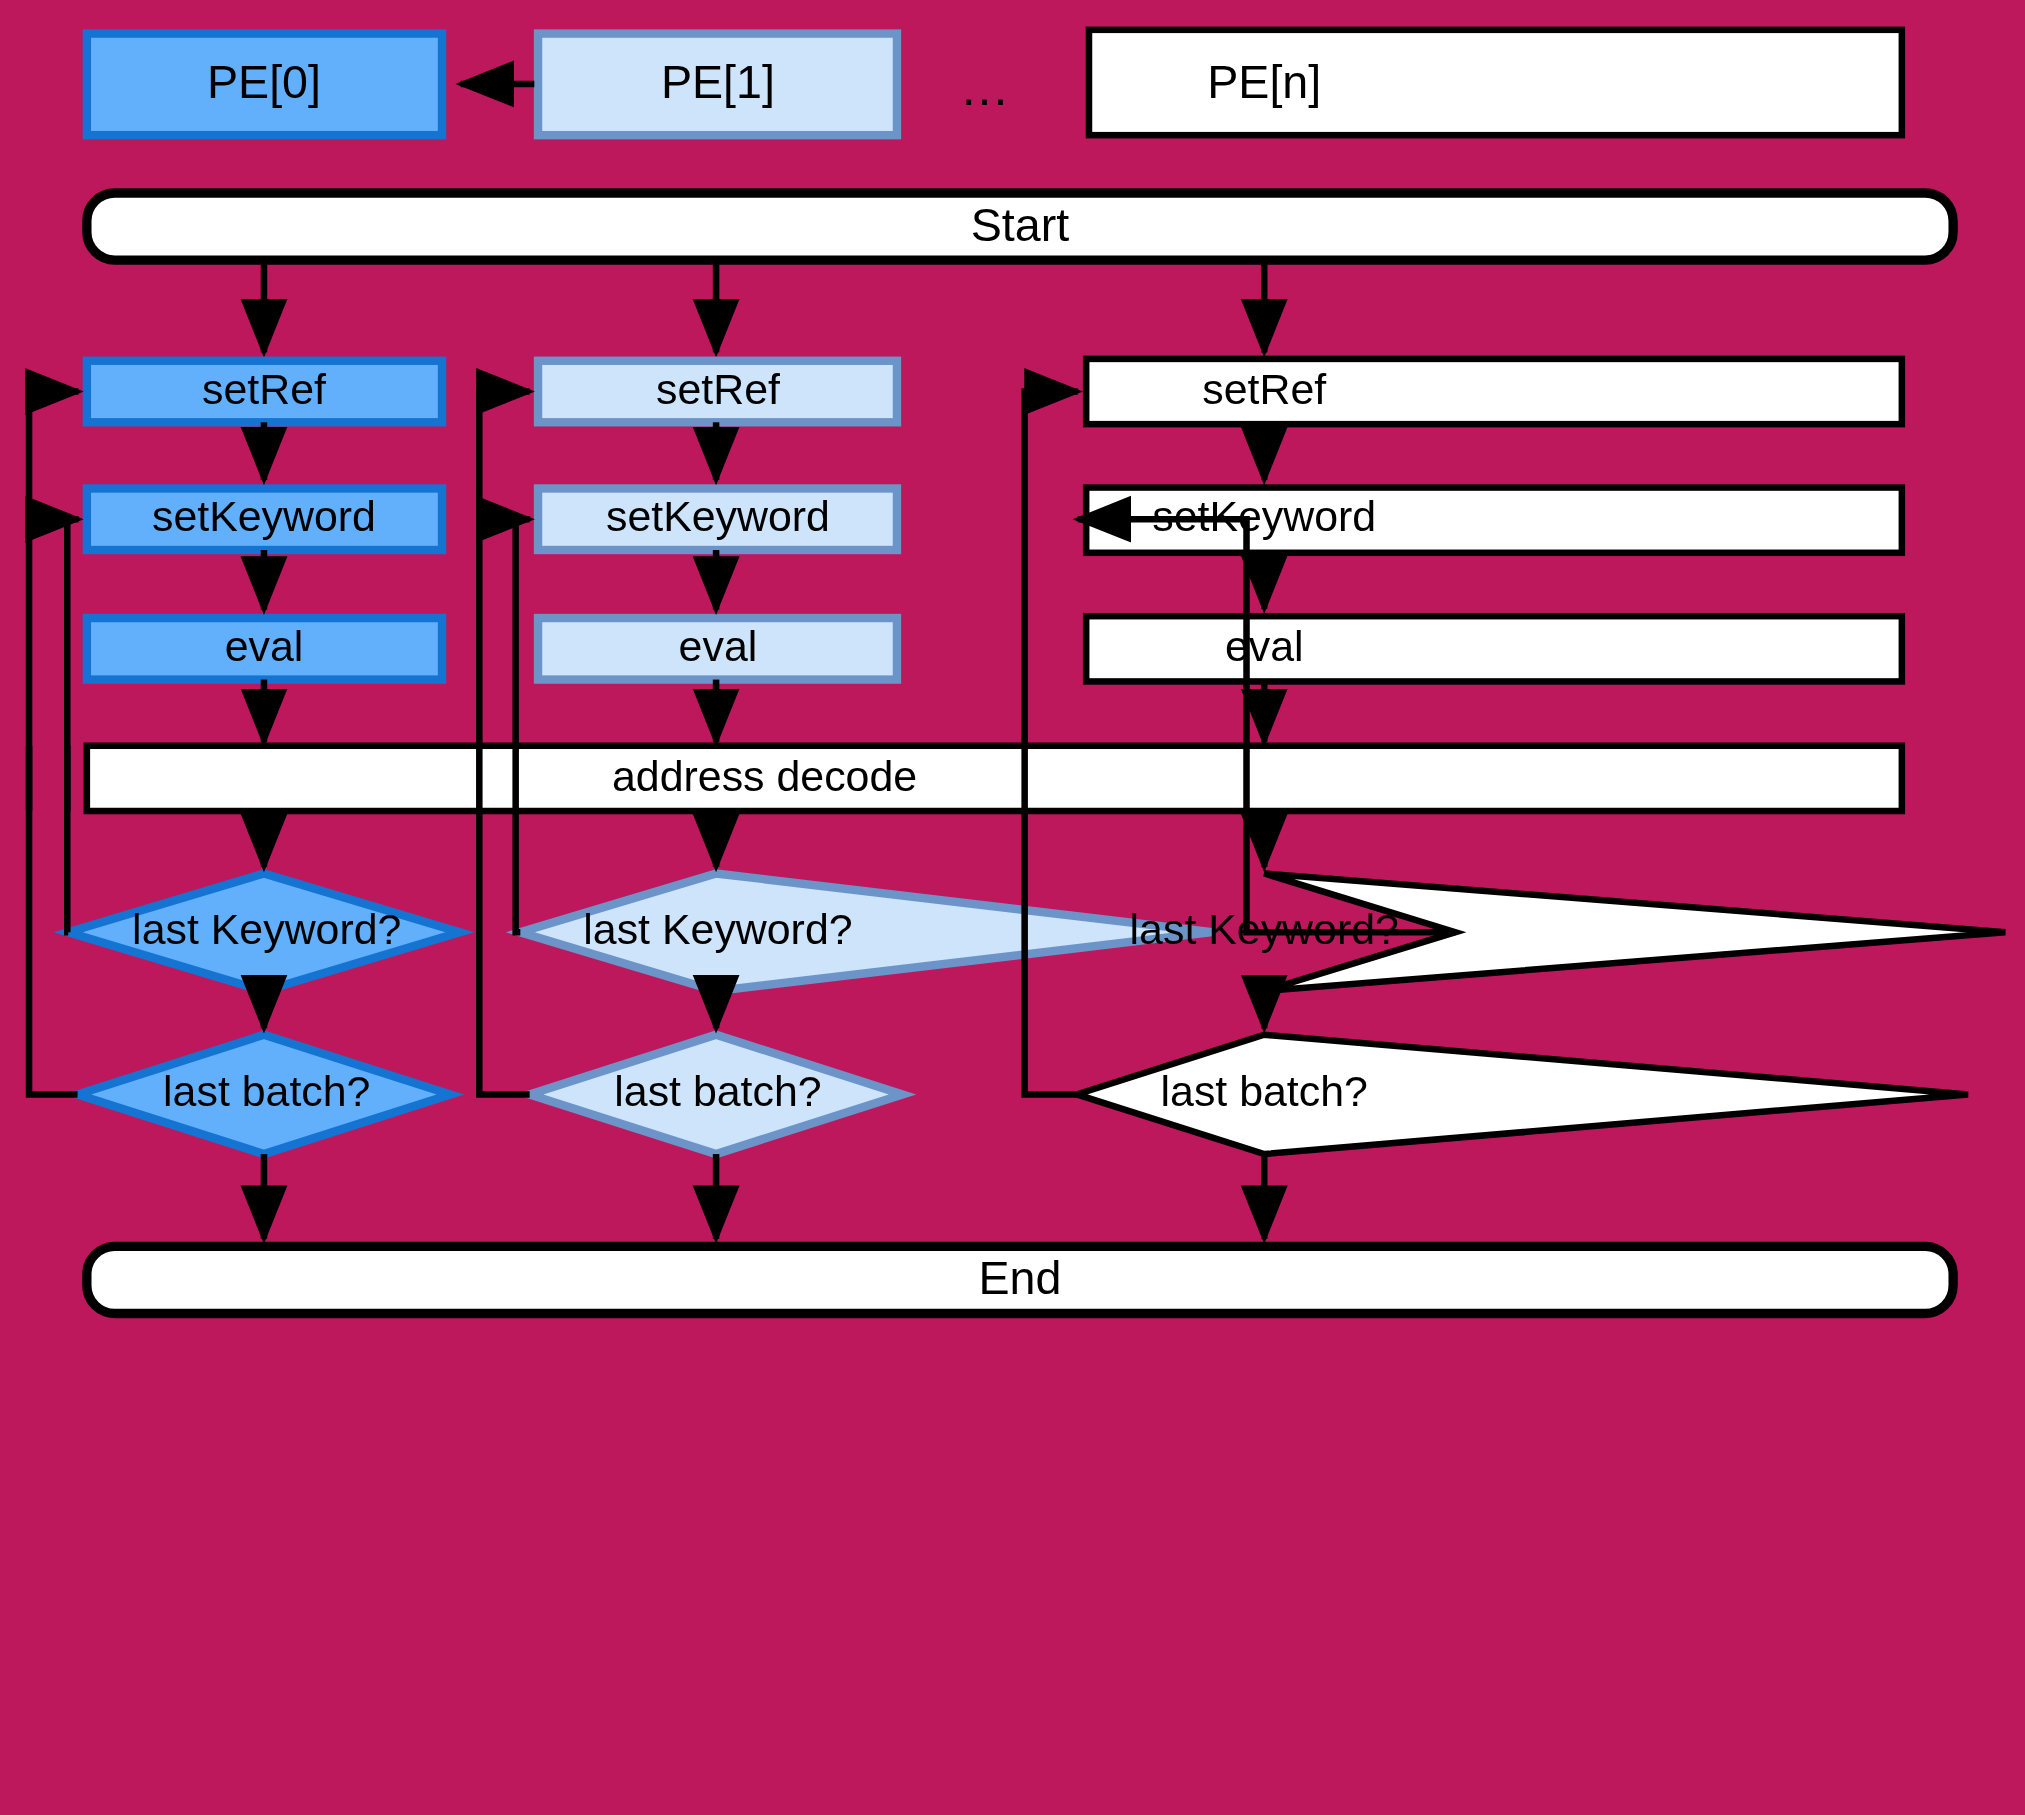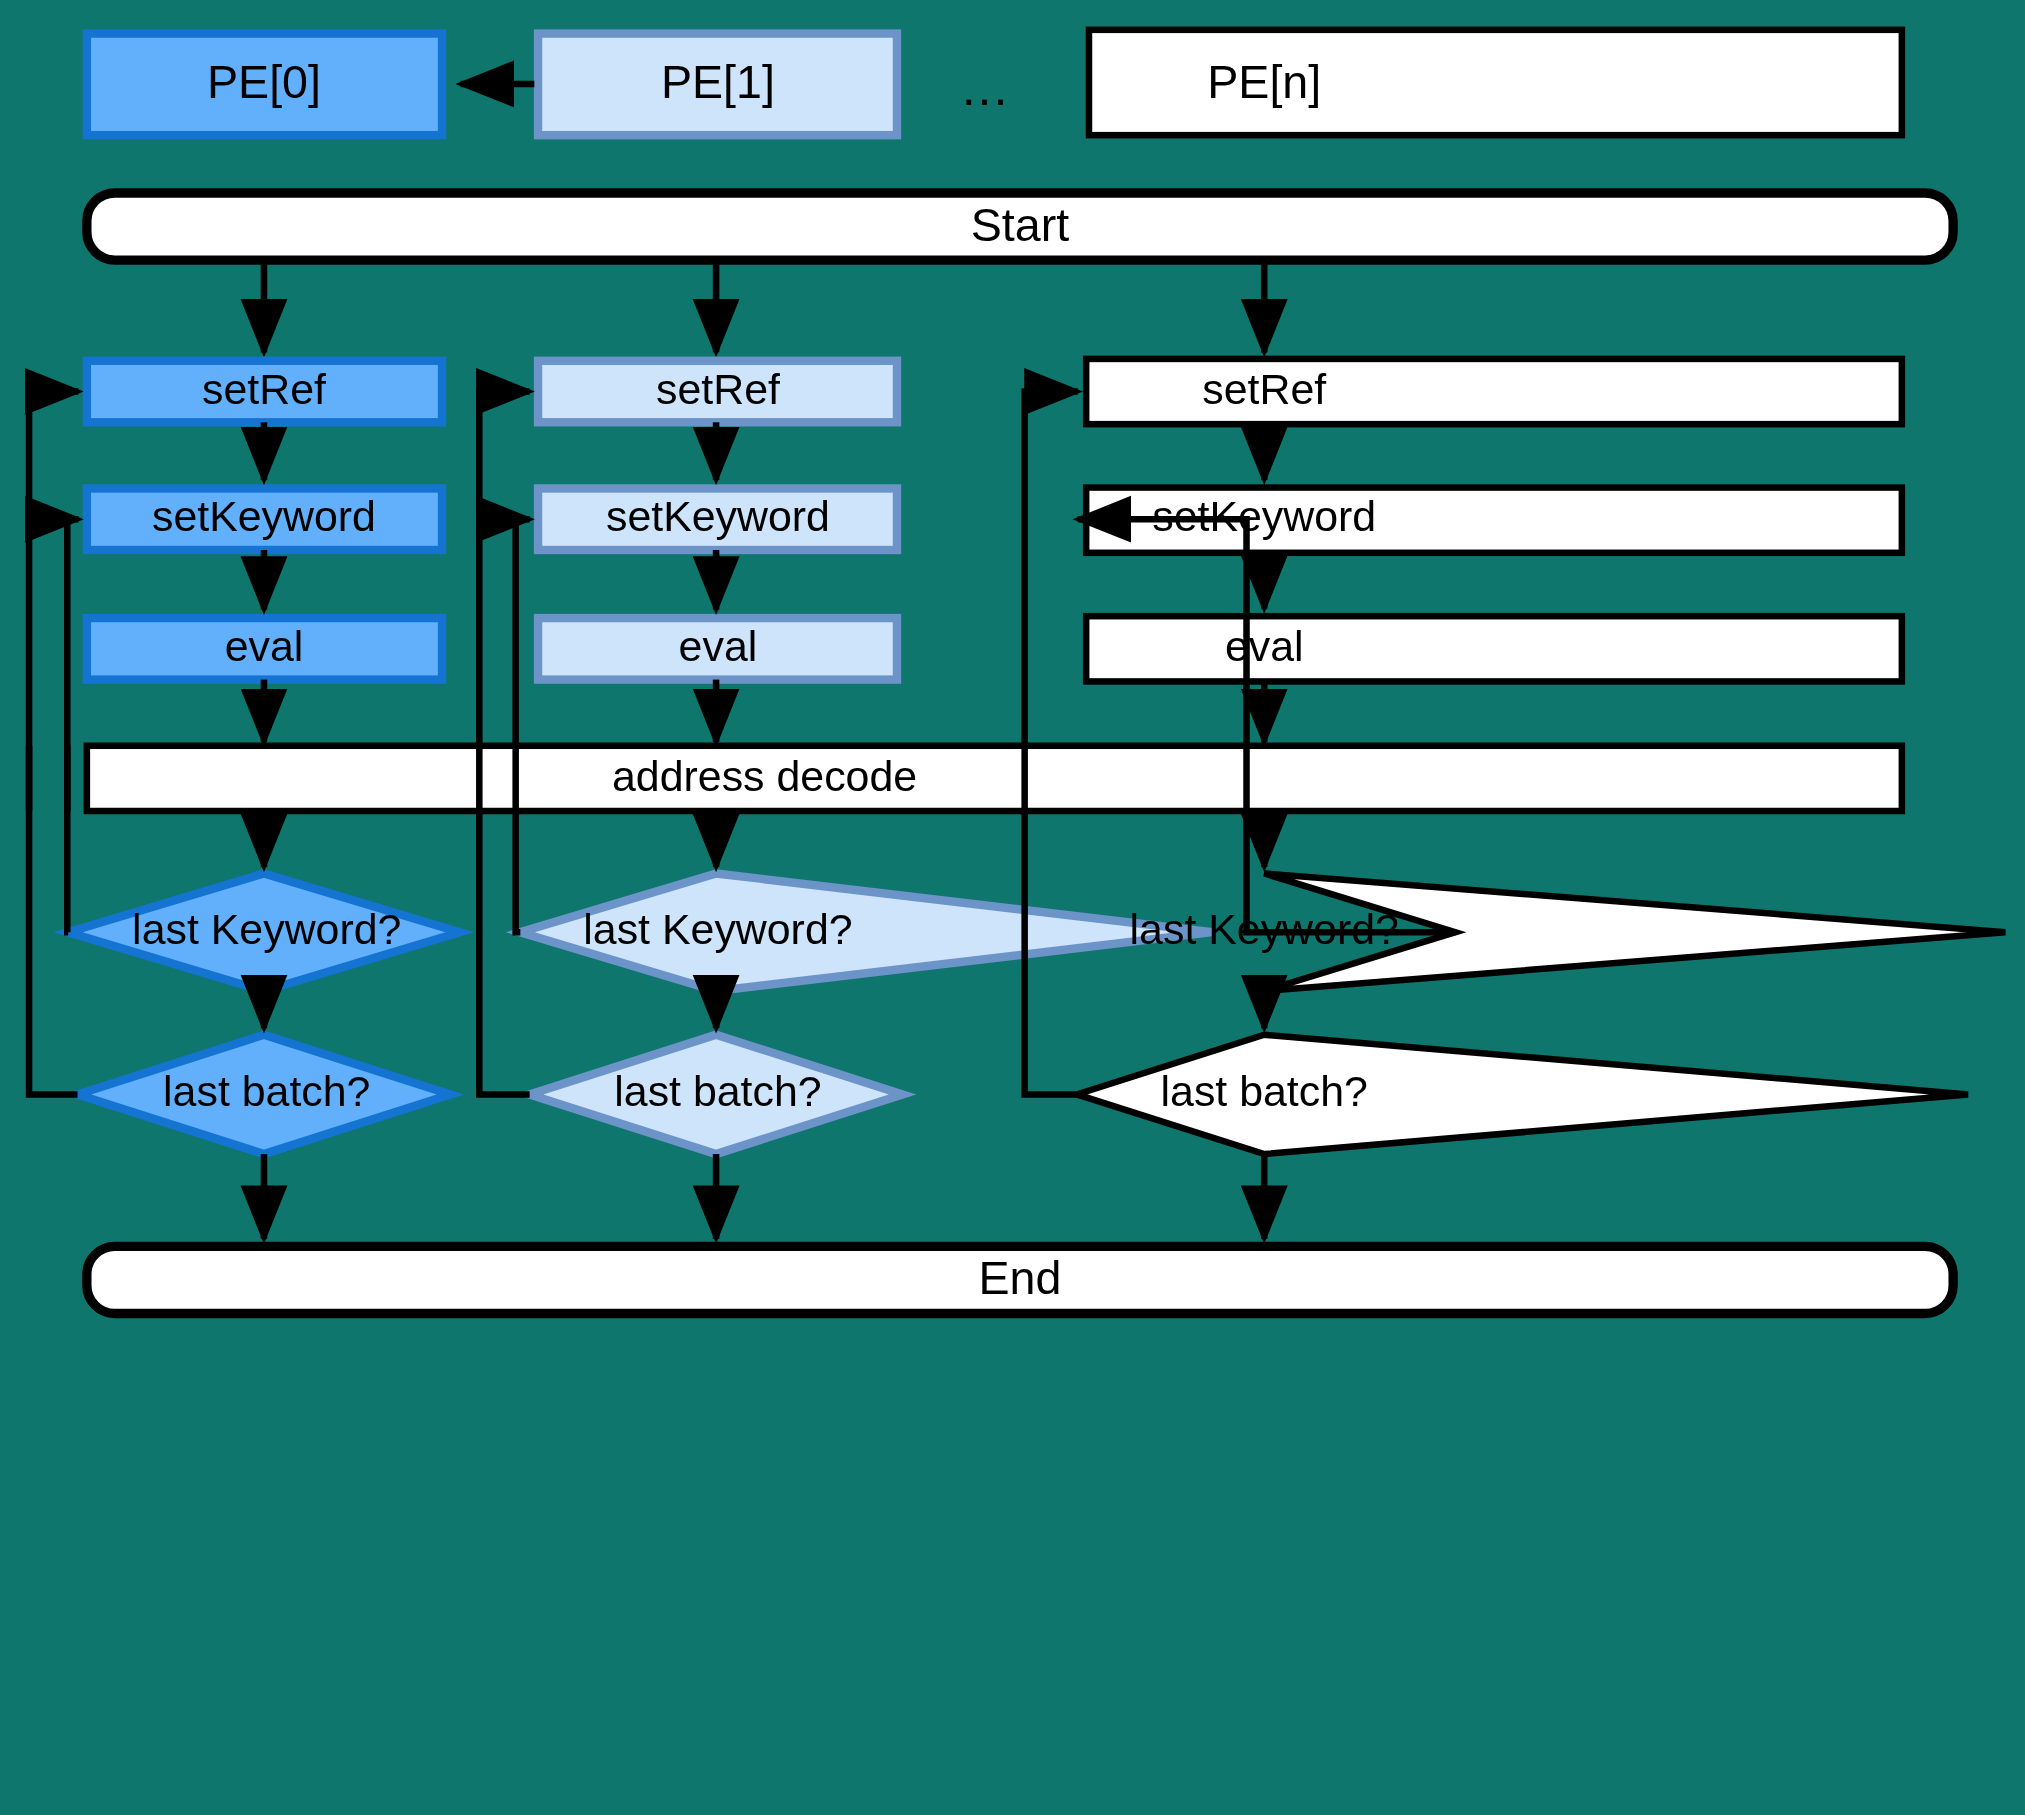--- a/index.html
+++ b/index.html
@@ -4,21 +4,21 @@
 <style>
   html, body {
     margin: 0;
     padding: 0;
     background: #ffffff;
   }
   #canvas-wrap {
     width: 2026px;
     height: 1815px;
     position: relative;
-    background: #0f766e;
+    background: #be185d;
     font-family: "Liberation Sans", sans-serif;
   }
   svg#flow {
     display: block;
     width: 2026px;
     height: 1815px;
   }
   .node-label {
     font-family: "Liberation Sans", sans-serif;
     font-size: 46px;

